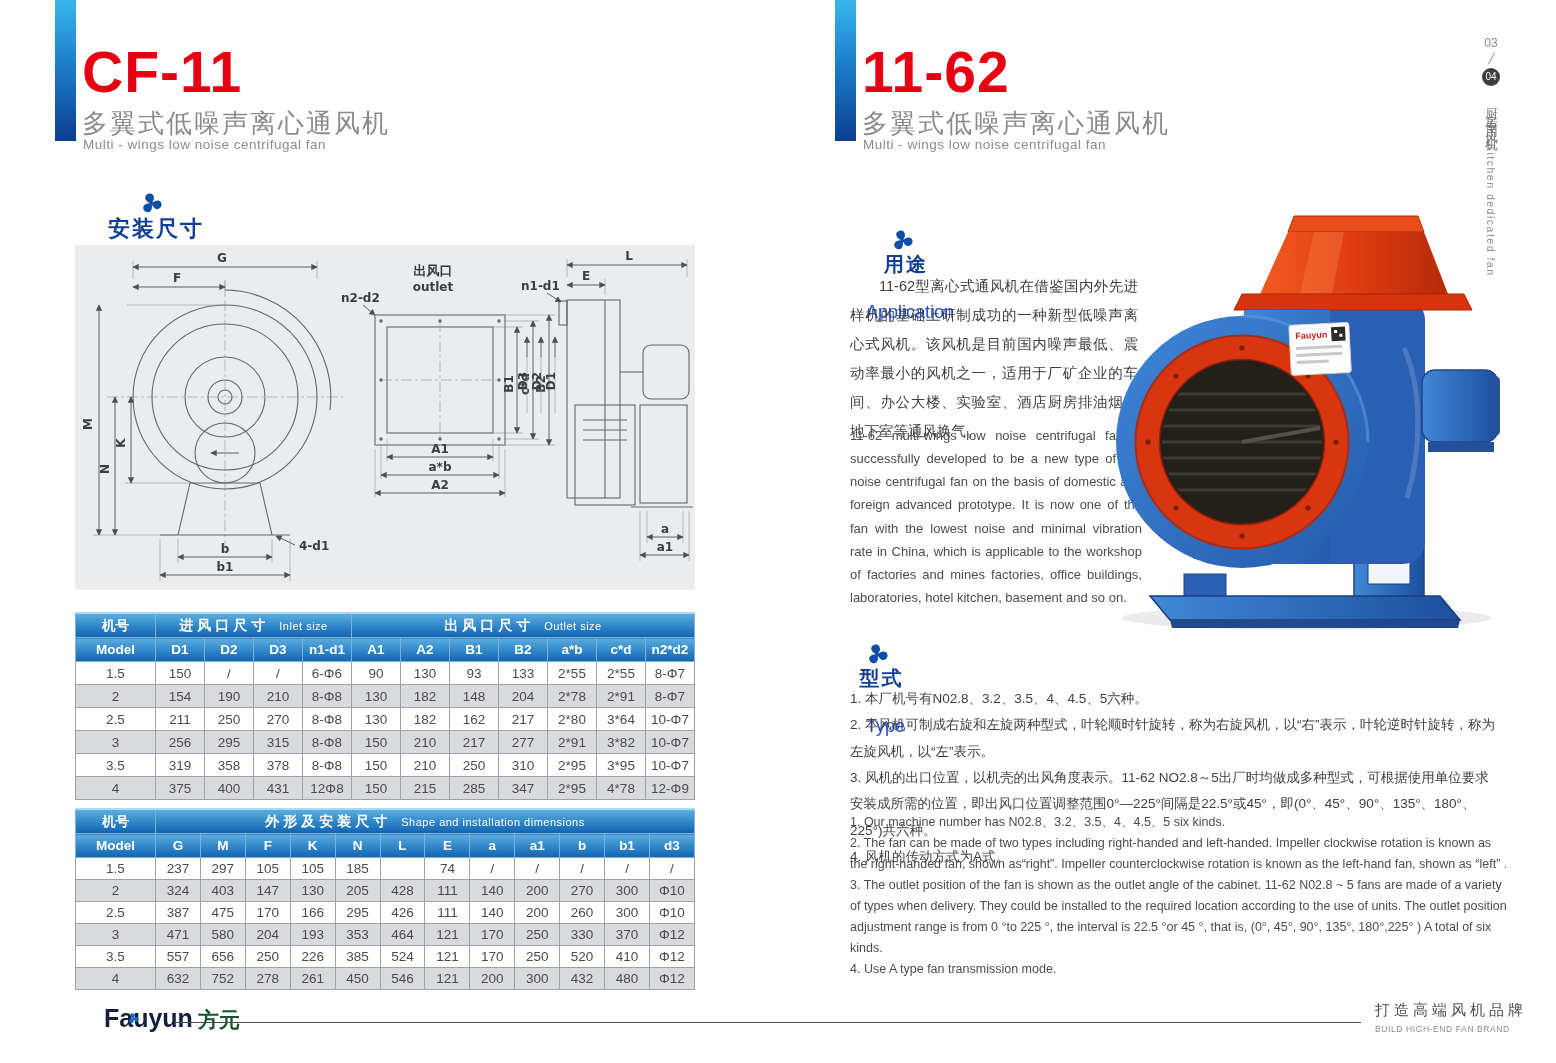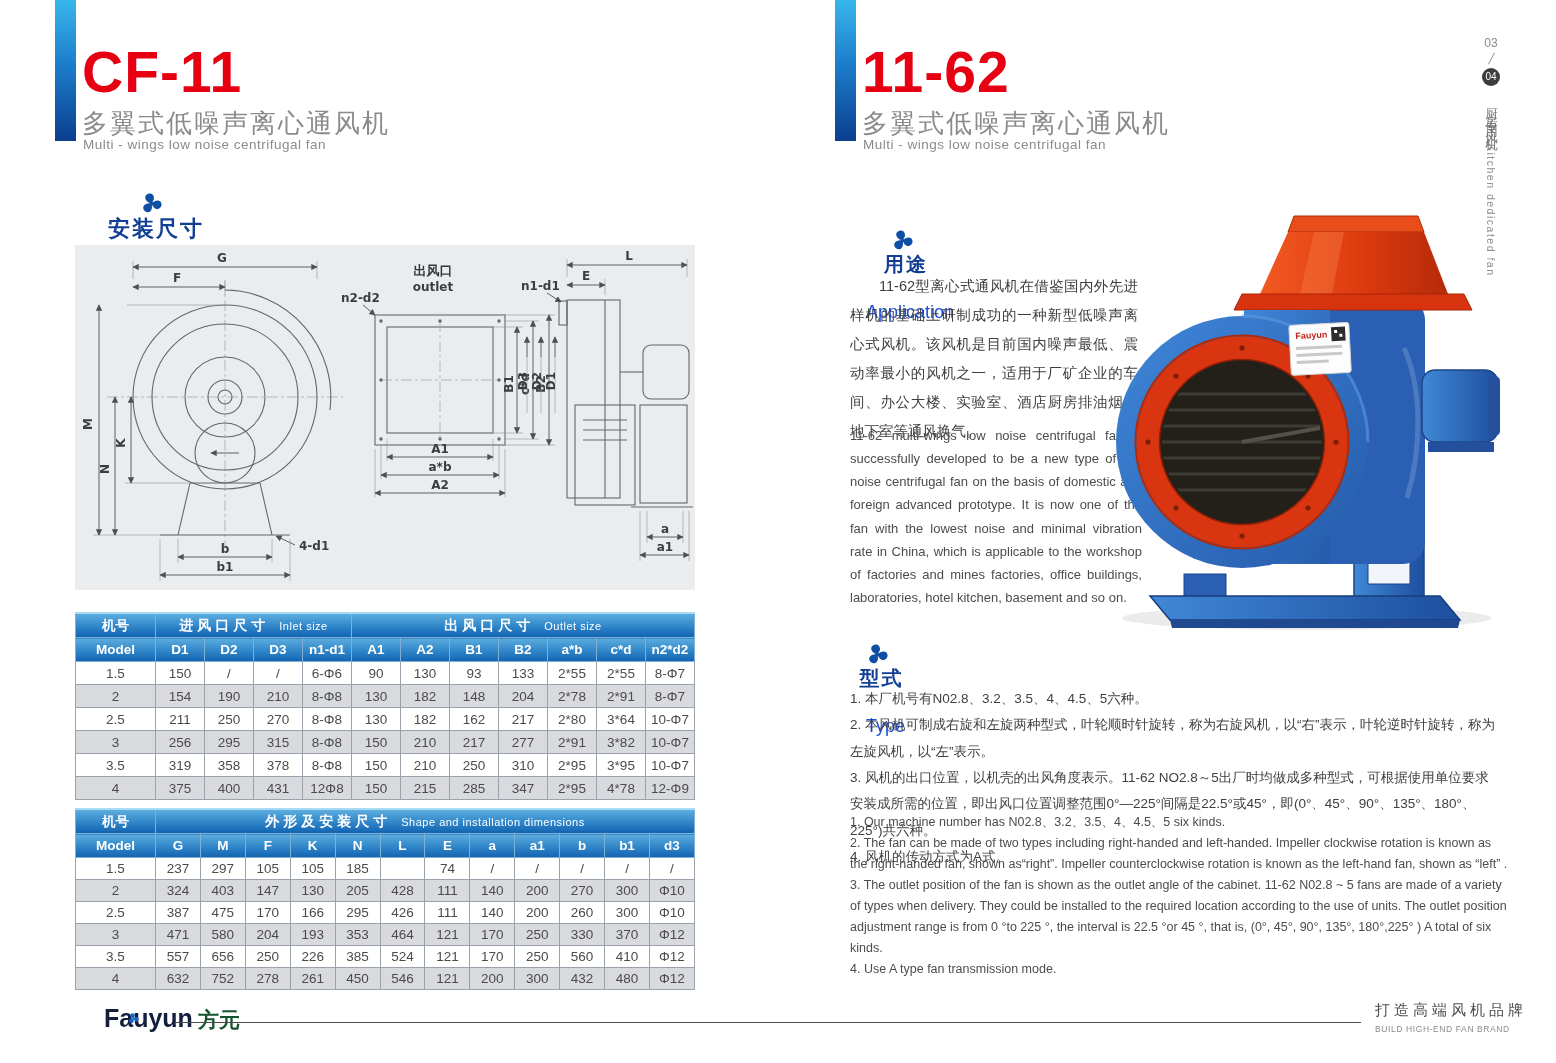--- a/index.html
+++ b/index.html
@@ -466,21 +466,21 @@
             <td>3.5</td>
             <td>557</td>
             <td>656</td>
             <td>250</td>
             <td>226</td>
             <td>385</td>
             <td>524</td>
             <td>121</td>
             <td>170</td>
             <td>250</td>
-            <td>560</td>
+            <td>520</td>
             <td>410</td>
             <td>Φ12</td>
           </tr>
           <tr>
             <td>4</td>
             <td>632</td>
             <td>752</td>
             <td>278</td>
             <td>261</td>
             <td>450</td>

